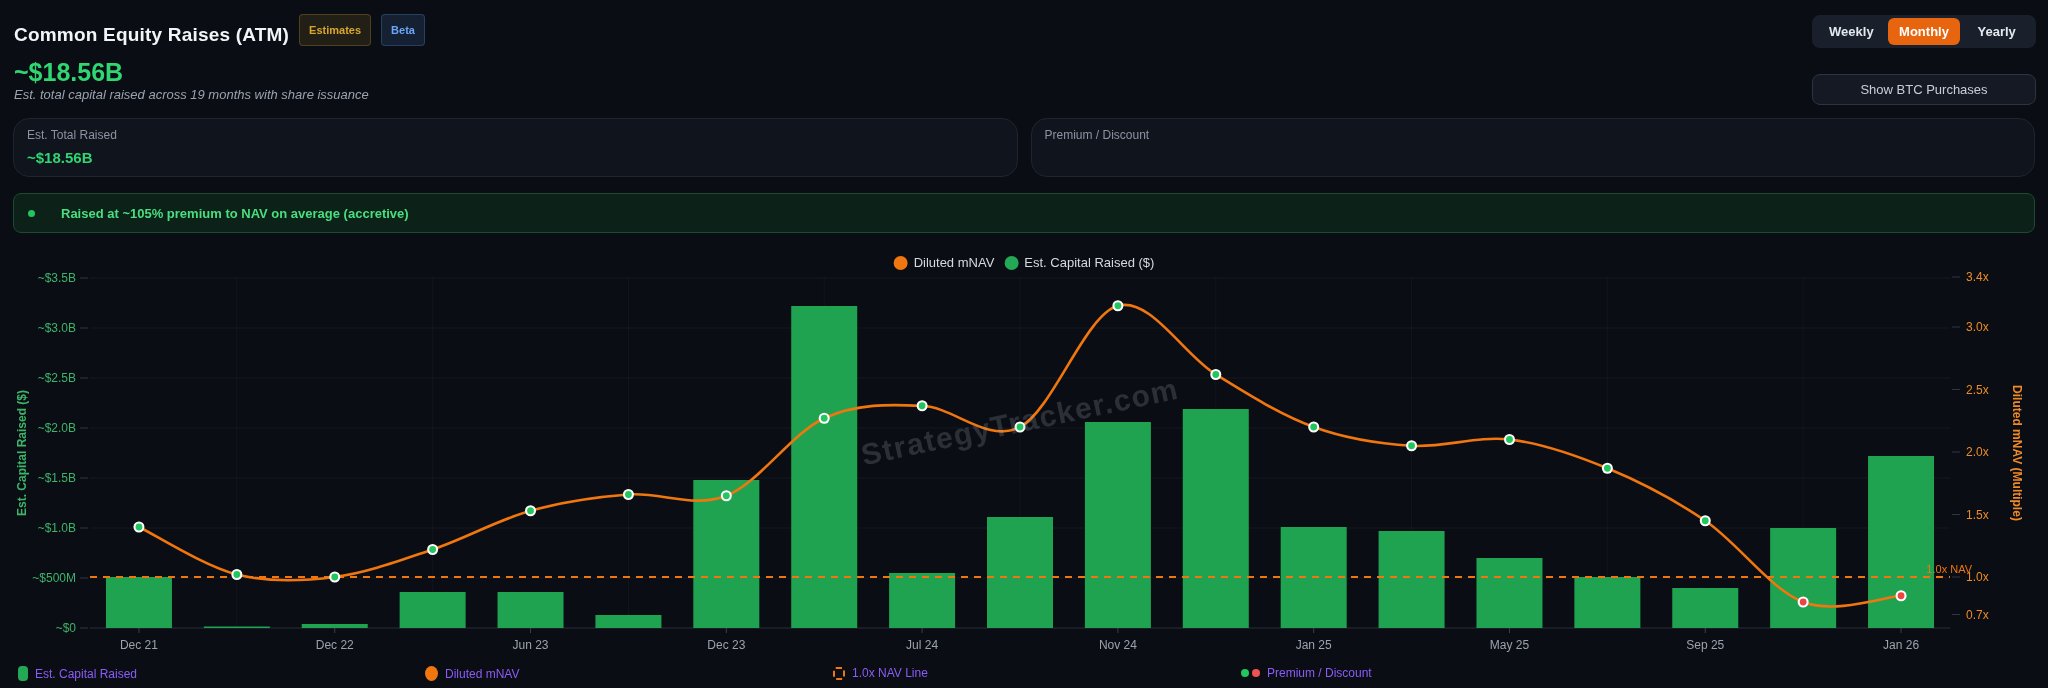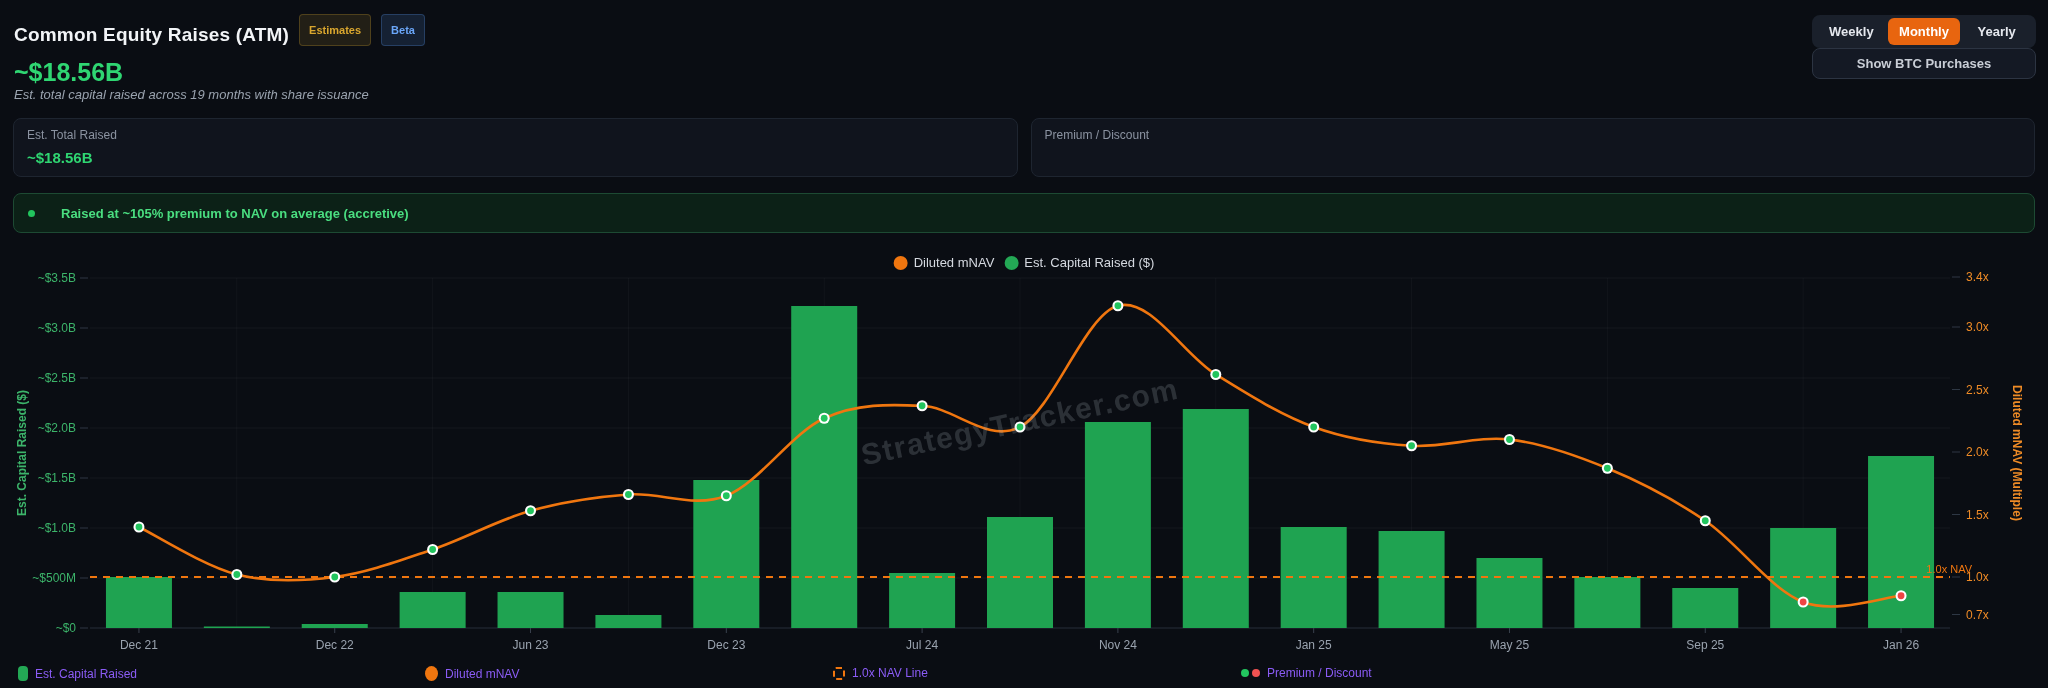--- a/index.html
+++ b/index.html
@@ -18,26 +18,26 @@
   .badge-est { color:#d9a62e; background:rgba(217,166,46,.12); border:1px solid rgba(217,166,46,.25); }
   .badge-beta { color:#6aa6f8; background:rgba(90,155,245,.14); border:1px solid rgba(90,155,245,.25); }
   .hdr-value { margin-top:12px; font-size:25px; font-weight:700; color:#2fd672; }
   .hdr-sub { font-size:13px; color:#9aa3af;font-style:italic; }
   
   .range-toggle { position:absolute; right:12px; top:15px; width:224px; height:33px;
     background:#1a202b; border-radius:8px; display:flex; align-items:center; justify-content:space-between; padding:3px; }
   .range-btn { flex:1; height:27px; border:none; background:transparent; color:#e5e8ee;
     font-size:13px; font-weight:700; border-radius:6px; cursor:pointer; font-family:Liberation Sans, sans-serif; }
   .range-btn.active { background:#e8650f; color:#ffffff; }
-  .btc-btn { position:absolute; right:12px; top:48px; width:224px; height:31px;
+  .btc-btn { position:absolute; right:12px; top:74px; width:224px; height:31px;
     background:#141924; border:1px solid #2c3442; border-radius:8px;
-    color:#c9ced6; font-size:13px; font-weight:700; cursor:pointer; font-family:inherit; }
+    color:#c9ced6; font-size:13px; font-weight:400; cursor:pointer; font-family:inherit; }
   
   .cards { position:absolute; left:13px; top:118px; width:2022px; display:flex; gap:13px; }
-  .card { flex:1; height:59px; background:#10141d; border:1px solid #1e2530; border-radius:8px; padding:9px 13px; }
+  .card { flex:1; height:59px; background:#10141d; border:1px solid #1e2530; border-radius:16px; padding:9px 13px; }
   .card-label { font-size:12px; color:#8b93a1; }
   .card-value { margin-top:7px; font-size:15px; font-weight:700; }
   .v-green { color:#2fd672; } .v-blue { color:#5b9bf5; } .v-red { color:#f05252; }
   .v-suffix { font-size:12px; font-weight:400; color:#8b93a1; margin-left:5px; }
   .v-sep { color:#aab2bd; font-weight:400; margin:0 3px; }
   
   .banner { position:absolute; left:13px; top:193px; width:2022px; height:40px;
     background:#0c2117; border:1px solid #1d4a33; border-radius:8px;
     display:flex; align-items:center; padding:0 14px; gap:26px; }
   .banner-dot { width:7px; height:7px; border-radius:50%; background:#22c55e; flex:0 0 auto; }

